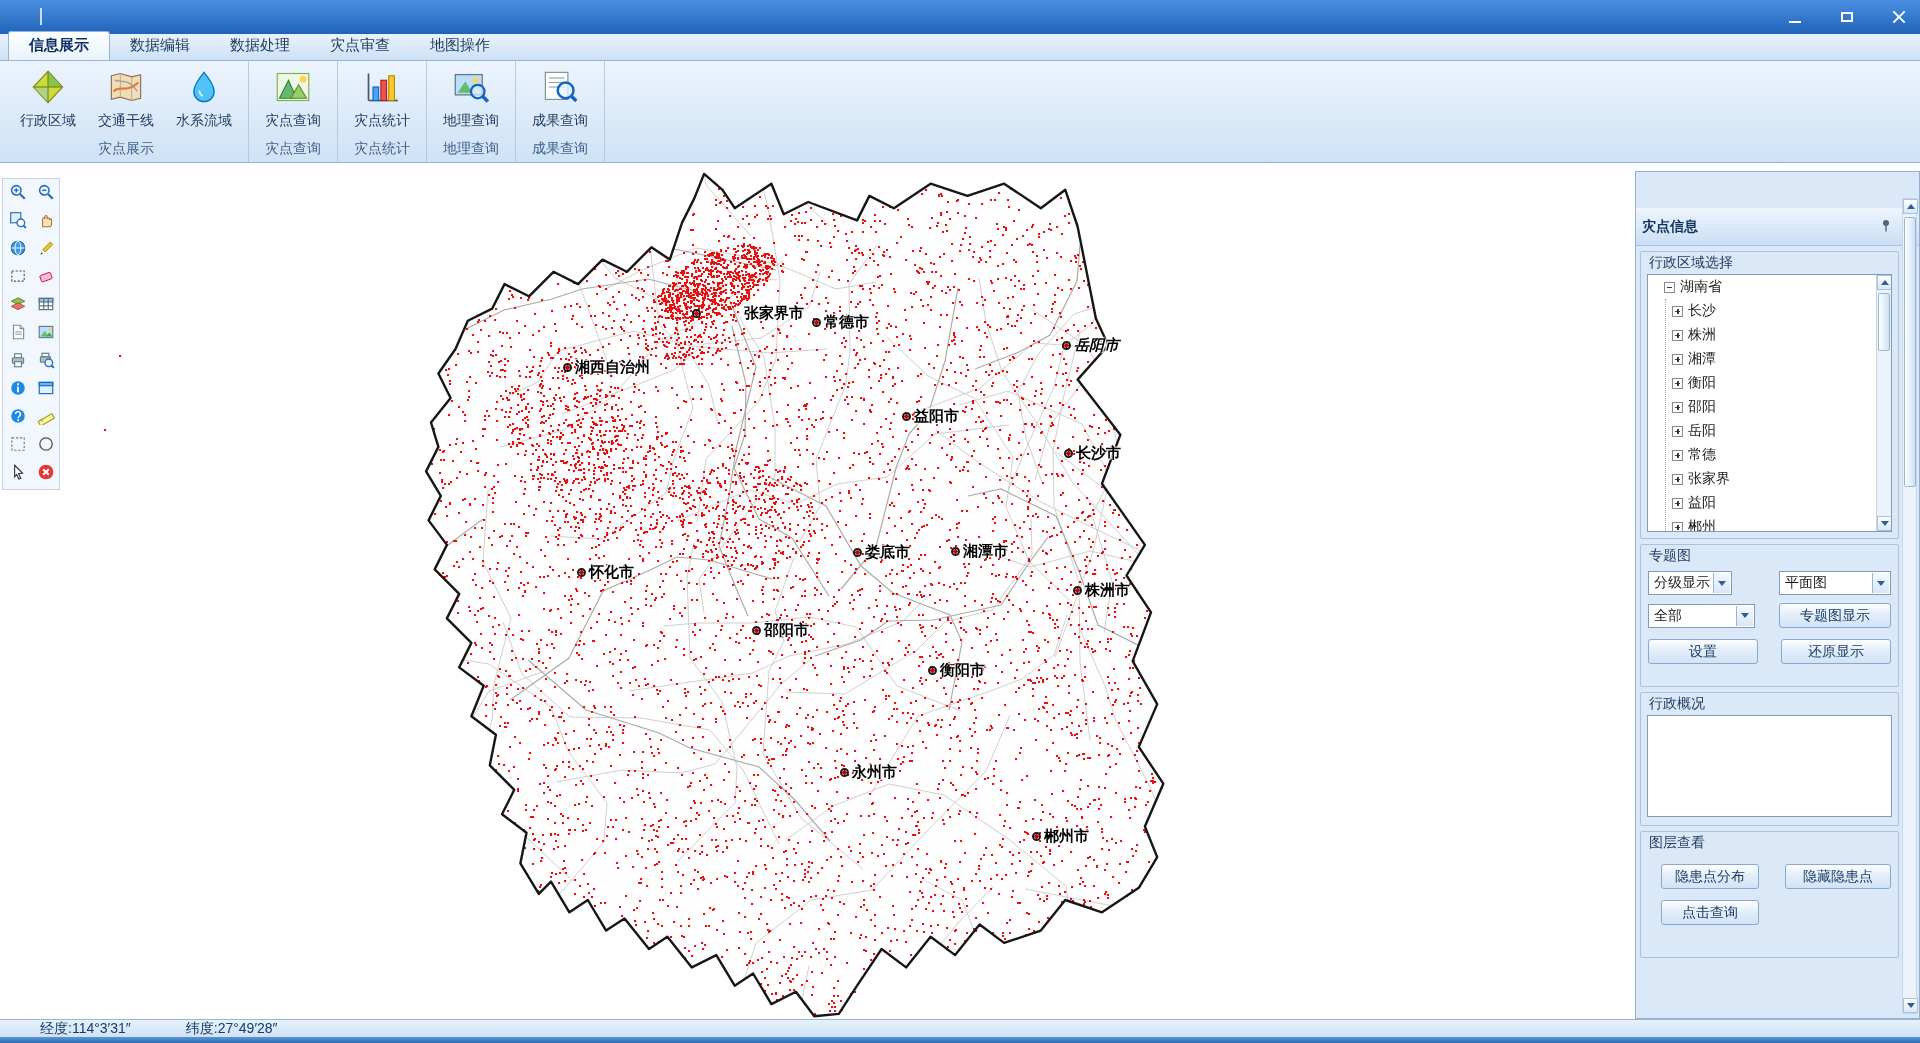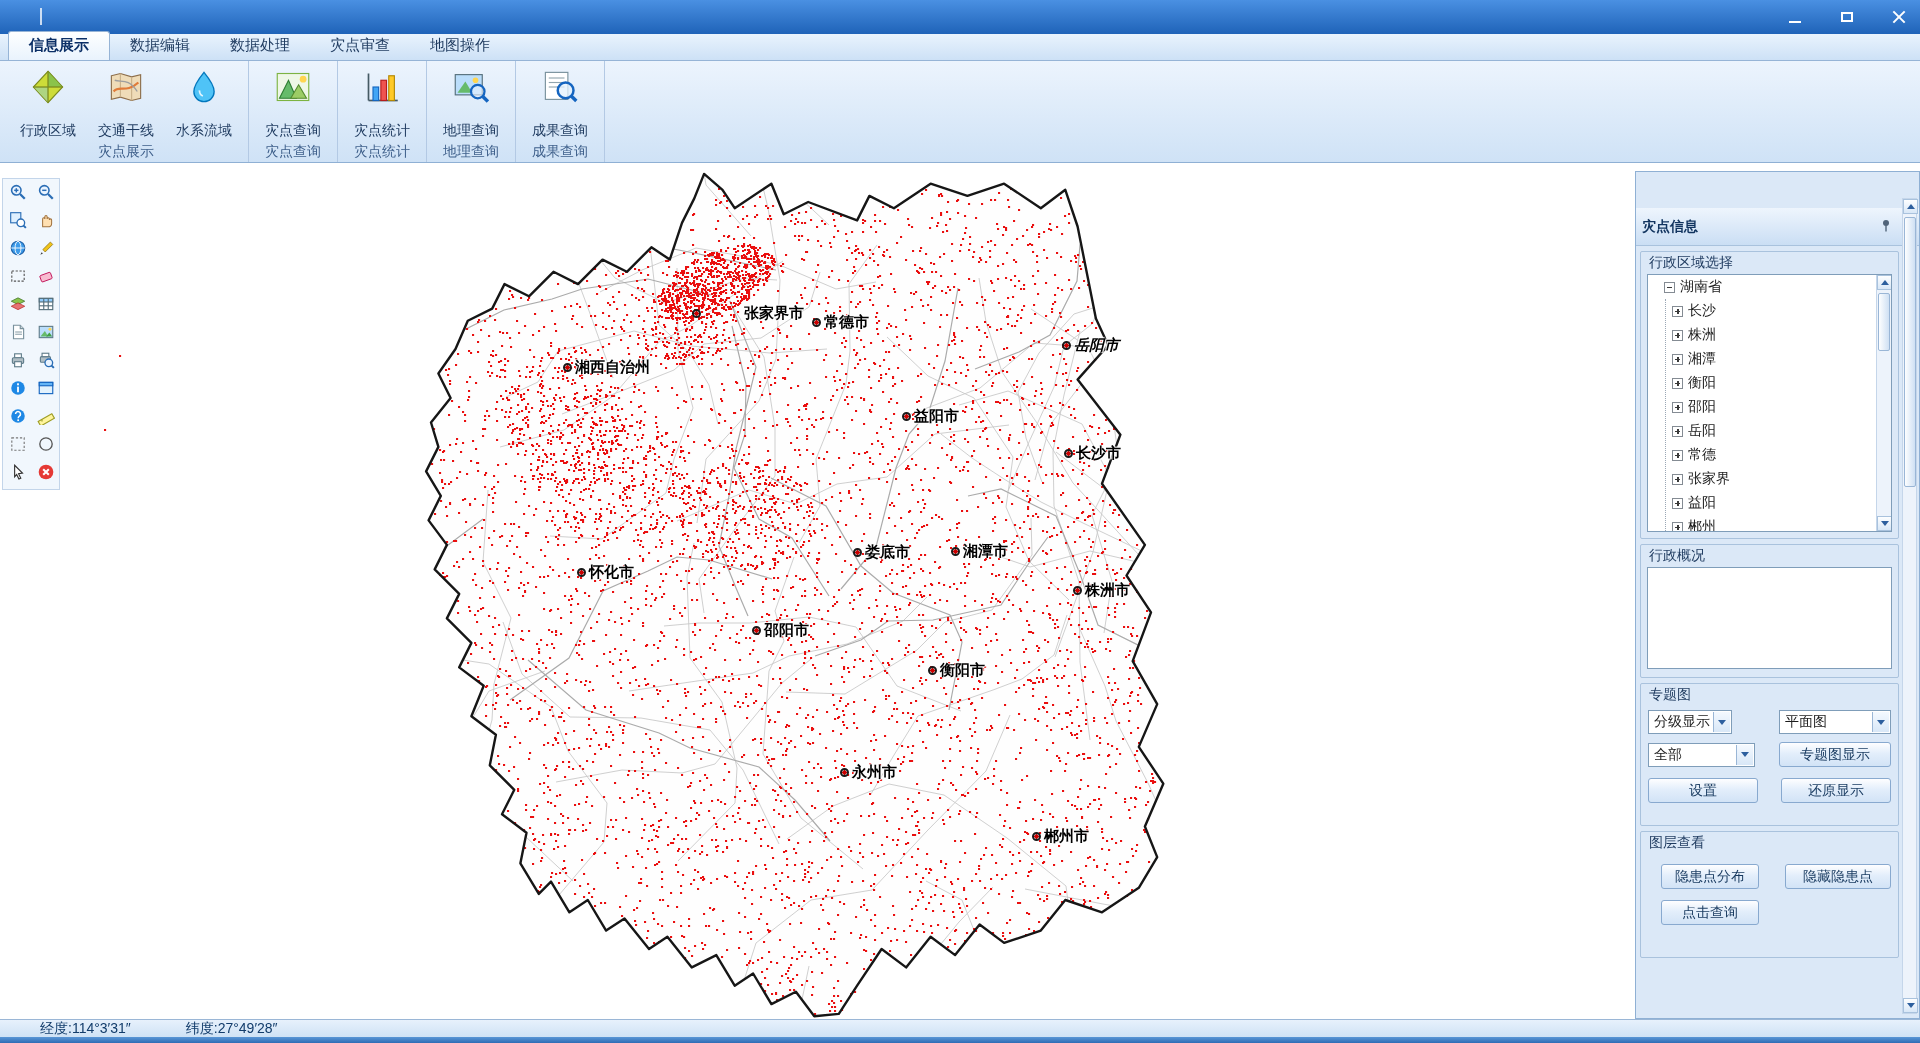--- a/index.html
+++ b/index.html
@@ -28,21 +28,21 @@
     border-radius:3px 3px 0 0; color:#0b2f66; font-weight:bold; }
 
   
   .ribbon { position:absolute; left:0; top:61px; width:100%; height:102px;
     background:linear-gradient(#ecf4fd,#cfe2f6); border-bottom:1px solid #8fb0d4;
     display:flex; padding-left:4px; }
   .ribbon-group { display:flex; flex-direction:column; align-items:center; border-right:1px solid #b3c9e4; padding:2px 5px 0; }
   .rg-buttons { display:flex; flex:1; }
   .ribbon-btn { width:78px; display:flex; flex-direction:column; align-items:center; padding-top:5px; cursor:default; }
   .ribbon-btn .ric { width:38px; height:38px; display:flex; align-items:center; justify-content:center; }
-  .ribbon-btn .rlbl { font-size:14px; color:#1e3a5f; margin-top:16px; white-space:nowrap; }
+  .ribbon-btn .rlbl { font-size:14px; color:#1e3a5f; margin-top:6px; white-space:nowrap; }
   .rg-label { font-size:14px; color:#40618c; padding:3px 0 4px; white-space:nowrap; }
 
   
   .map-area { position:absolute; left:0; top:163px; width:1635px; height:856px; background:#fff; }
   .map-area svg { position:absolute; left:0; top:0; }
   .city { position:absolute; display:flex; align-items:center; white-space:nowrap; transform:translateY(-8px); }
   .city-dot { width:9px; height:9px; border:2px solid #1a1a1a; border-radius:50%;
     background:radial-gradient(circle,#c00 0 2px,#fff 2.4px); flex:0 0 auto; }
   .city-name { margin-left:3px; font-size:15px; font-weight:bold; color:#000;
     text-shadow:0 0 2px #fff,1px 1px 1px #fff,-1px -1px 1px #fff; }
@@ -604,25 +604,20 @@
               <div class="tri-up"></div>
             </div>
           <div class="sb-thumb" style="top:18px;height:58px;"></div>
           <div class="sb-btn sb-down">
               <div class="tri-down"></div>
             </div>
         </div>
       </div>
     </div>
 
-    <div class="groupbox gb-overview">
-      <div class="gb-title">行政概况</div>
-      <textarea class="overview-text" style=""></textarea>
-    </div>
-
     <div class="groupbox gb-thematic">
       <div class="gb-title">专题图</div>
       <div class="tm-row">
         <div class="combo" style="width:84px;">
           <span>分级显示</span>
           <span class="arrow-btn">
               <span class="tri-down"></span>
             </span>
         </div>
         <div class="combo push-right" style="width:112px;">
@@ -640,20 +635,25 @@
             </span>
         </div>
         <div class="btn push-right" style="width:112px;">专题图显示</div>
       </div>
       <div class="tm-row">
         <div class="btn" style="width:110px;">设置</div>
         <div class="btn push-right" style="width:110px;">还原显示</div>
       </div>
     </div>
 
+    <div class="groupbox gb-overview">
+      <div class="gb-title">行政概况</div>
+      <textarea class="overview-text" style=""></textarea>
+    </div>
+
 
     <div class="groupbox gb-layers">
       <div class="gb-title">图层查看</div>
       <div class="lv-row">
         <div class="btn" style="width:98px;">隐患点分布</div>
         <div class="btn" style="width:106px;">隐藏隐患点</div>
       </div>
       <div class="lv-row">
         <div class="btn" style="width:98px;">点击查询</div>
       </div>

